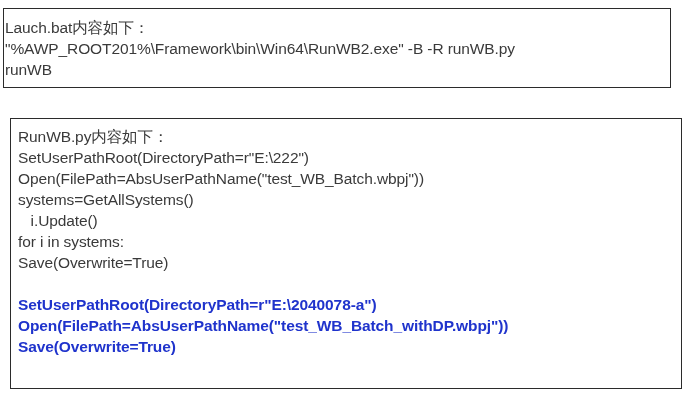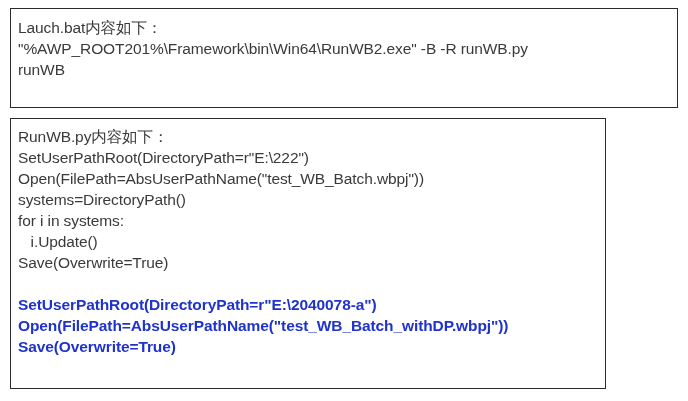--- a/index.html
+++ b/index.html
@@ -18,32 +18,32 @@
   .code-box {
     position: absolute;
     box-sizing: border-box;
     background: #ffffff;
     border: 1.5px solid #2b2b2b;
     overflow: hidden;
   }
 
   
   #box-bat {
-    left: 10px;
+    left: 3px;
     top: 8px;
     width: 668px;
-    height: 100px;
-    padding: 8px 0 0 7px;
+    height: 80px;
+    padding: 8px 0 0 1px;
   }
 
   
   #box-py {
     left: 10px;
     top: 118px;
-    width: 596px;
+    width: 672px;
     height: 271px;
     padding: 7px 0 0 7px;
   }
 
   .code-line {
     font-size: 15.5px;
     line-height: 21px;
     color: #3a3a3a;
     white-space: pre;
     letter-spacing: -0.1px;
@@ -64,23 +64,23 @@
 <div class="code-box" id="box-bat">
   <div class="code-line">Lauch.bat内容如下：</div>
   <div class="code-line">"%AWP_ROOT201%\Framework\bin\Win64\RunWB2.exe" -B -R runWB.py</div>
   <div class="code-line">runWB</div>
 </div>
 
 <div class="code-box" id="box-py">
   <div class="code-line">RunWB.py内容如下：</div>
   <div class="code-line">SetUserPathRoot(DirectoryPath=r"E:\222")</div>
   <div class="code-line">Open(FilePath=AbsUserPathName("test_WB_Batch.wbpj"))</div>
-  <div class="code-line">systems=DirectoryPath()</div>
+  <div class="code-line">systems=GetAllSystems()</div>
+  <div class="code-line">   i.Update()</div>
   <div class="code-line">for i in systems:</div>
-  <div class="code-line">   i.Update()</div>
   <div class="code-line">Save(Overwrite=True)</div>
 
   <div class="spacer-line"></div>
 
   <div class="code-line blue">SetUserPathRoot(DirectoryPath=r"E:\2040078-a")</div>
   <div class="code-line blue">Open(FilePath=AbsUserPathName("test_WB_Batch_withDP.wbpj"))</div>
   <div class="code-line blue">Save(Overwrite=True)</div>
 
   <div class="spacer-line"></div>
 

